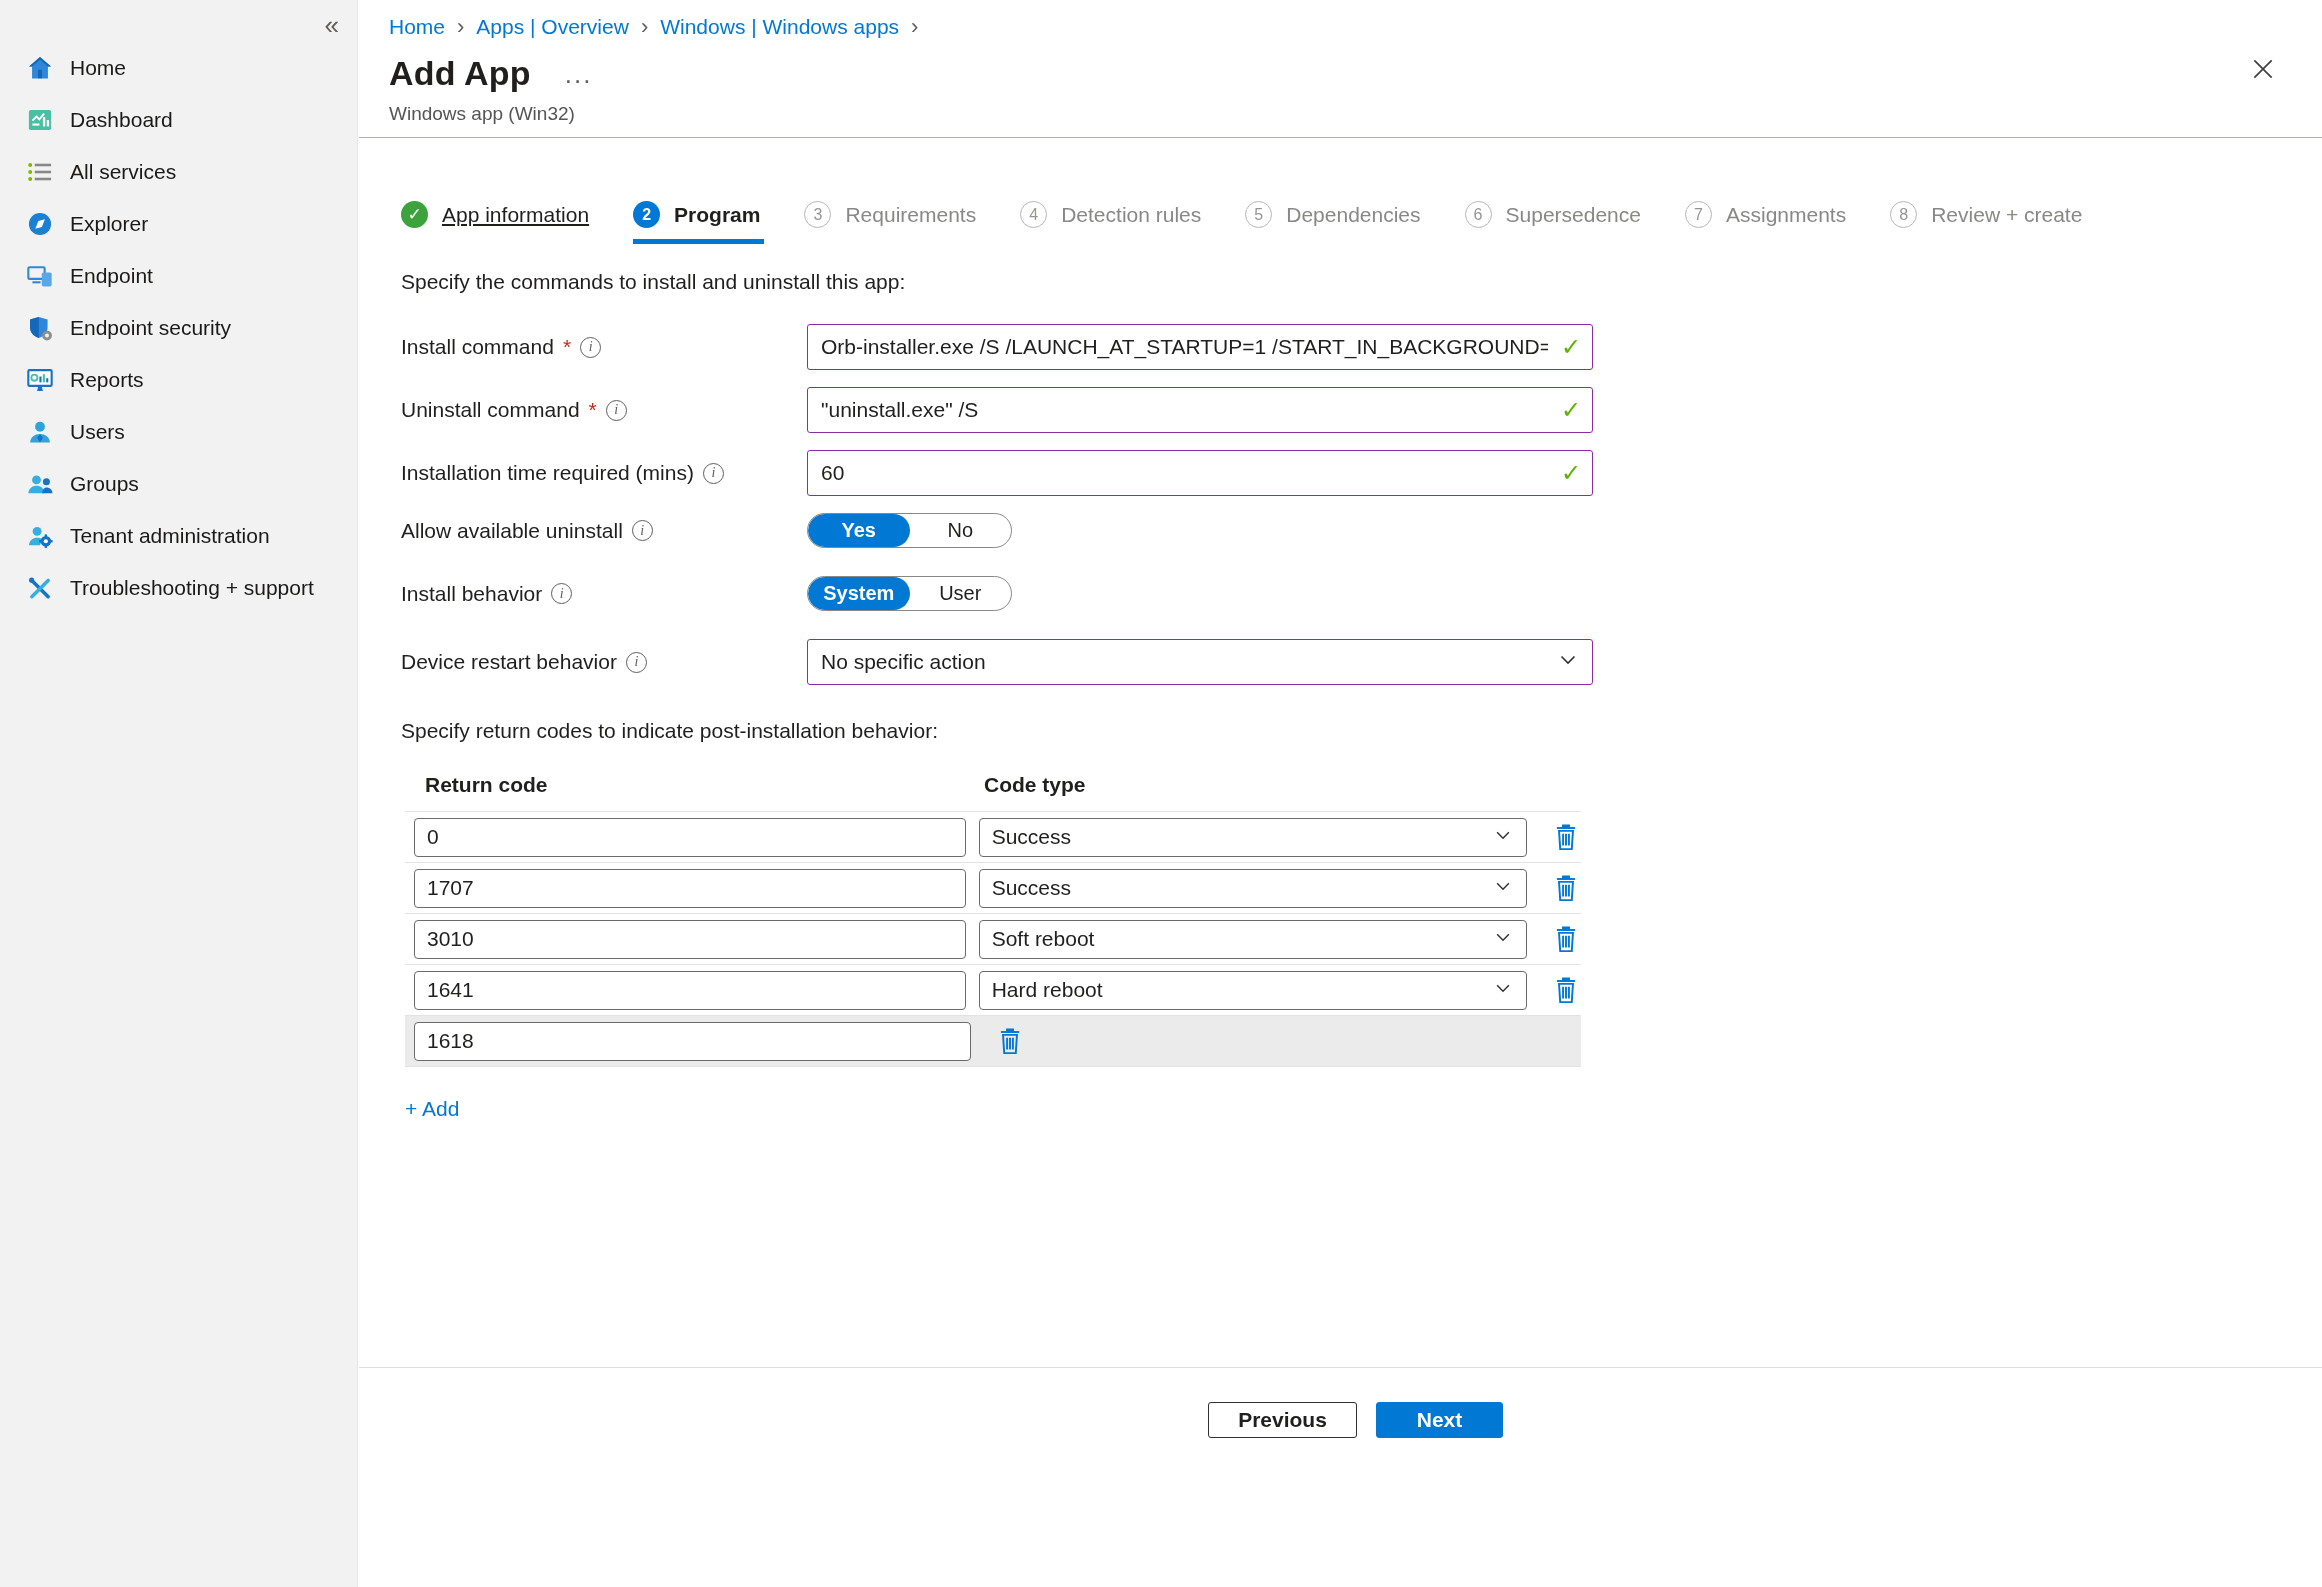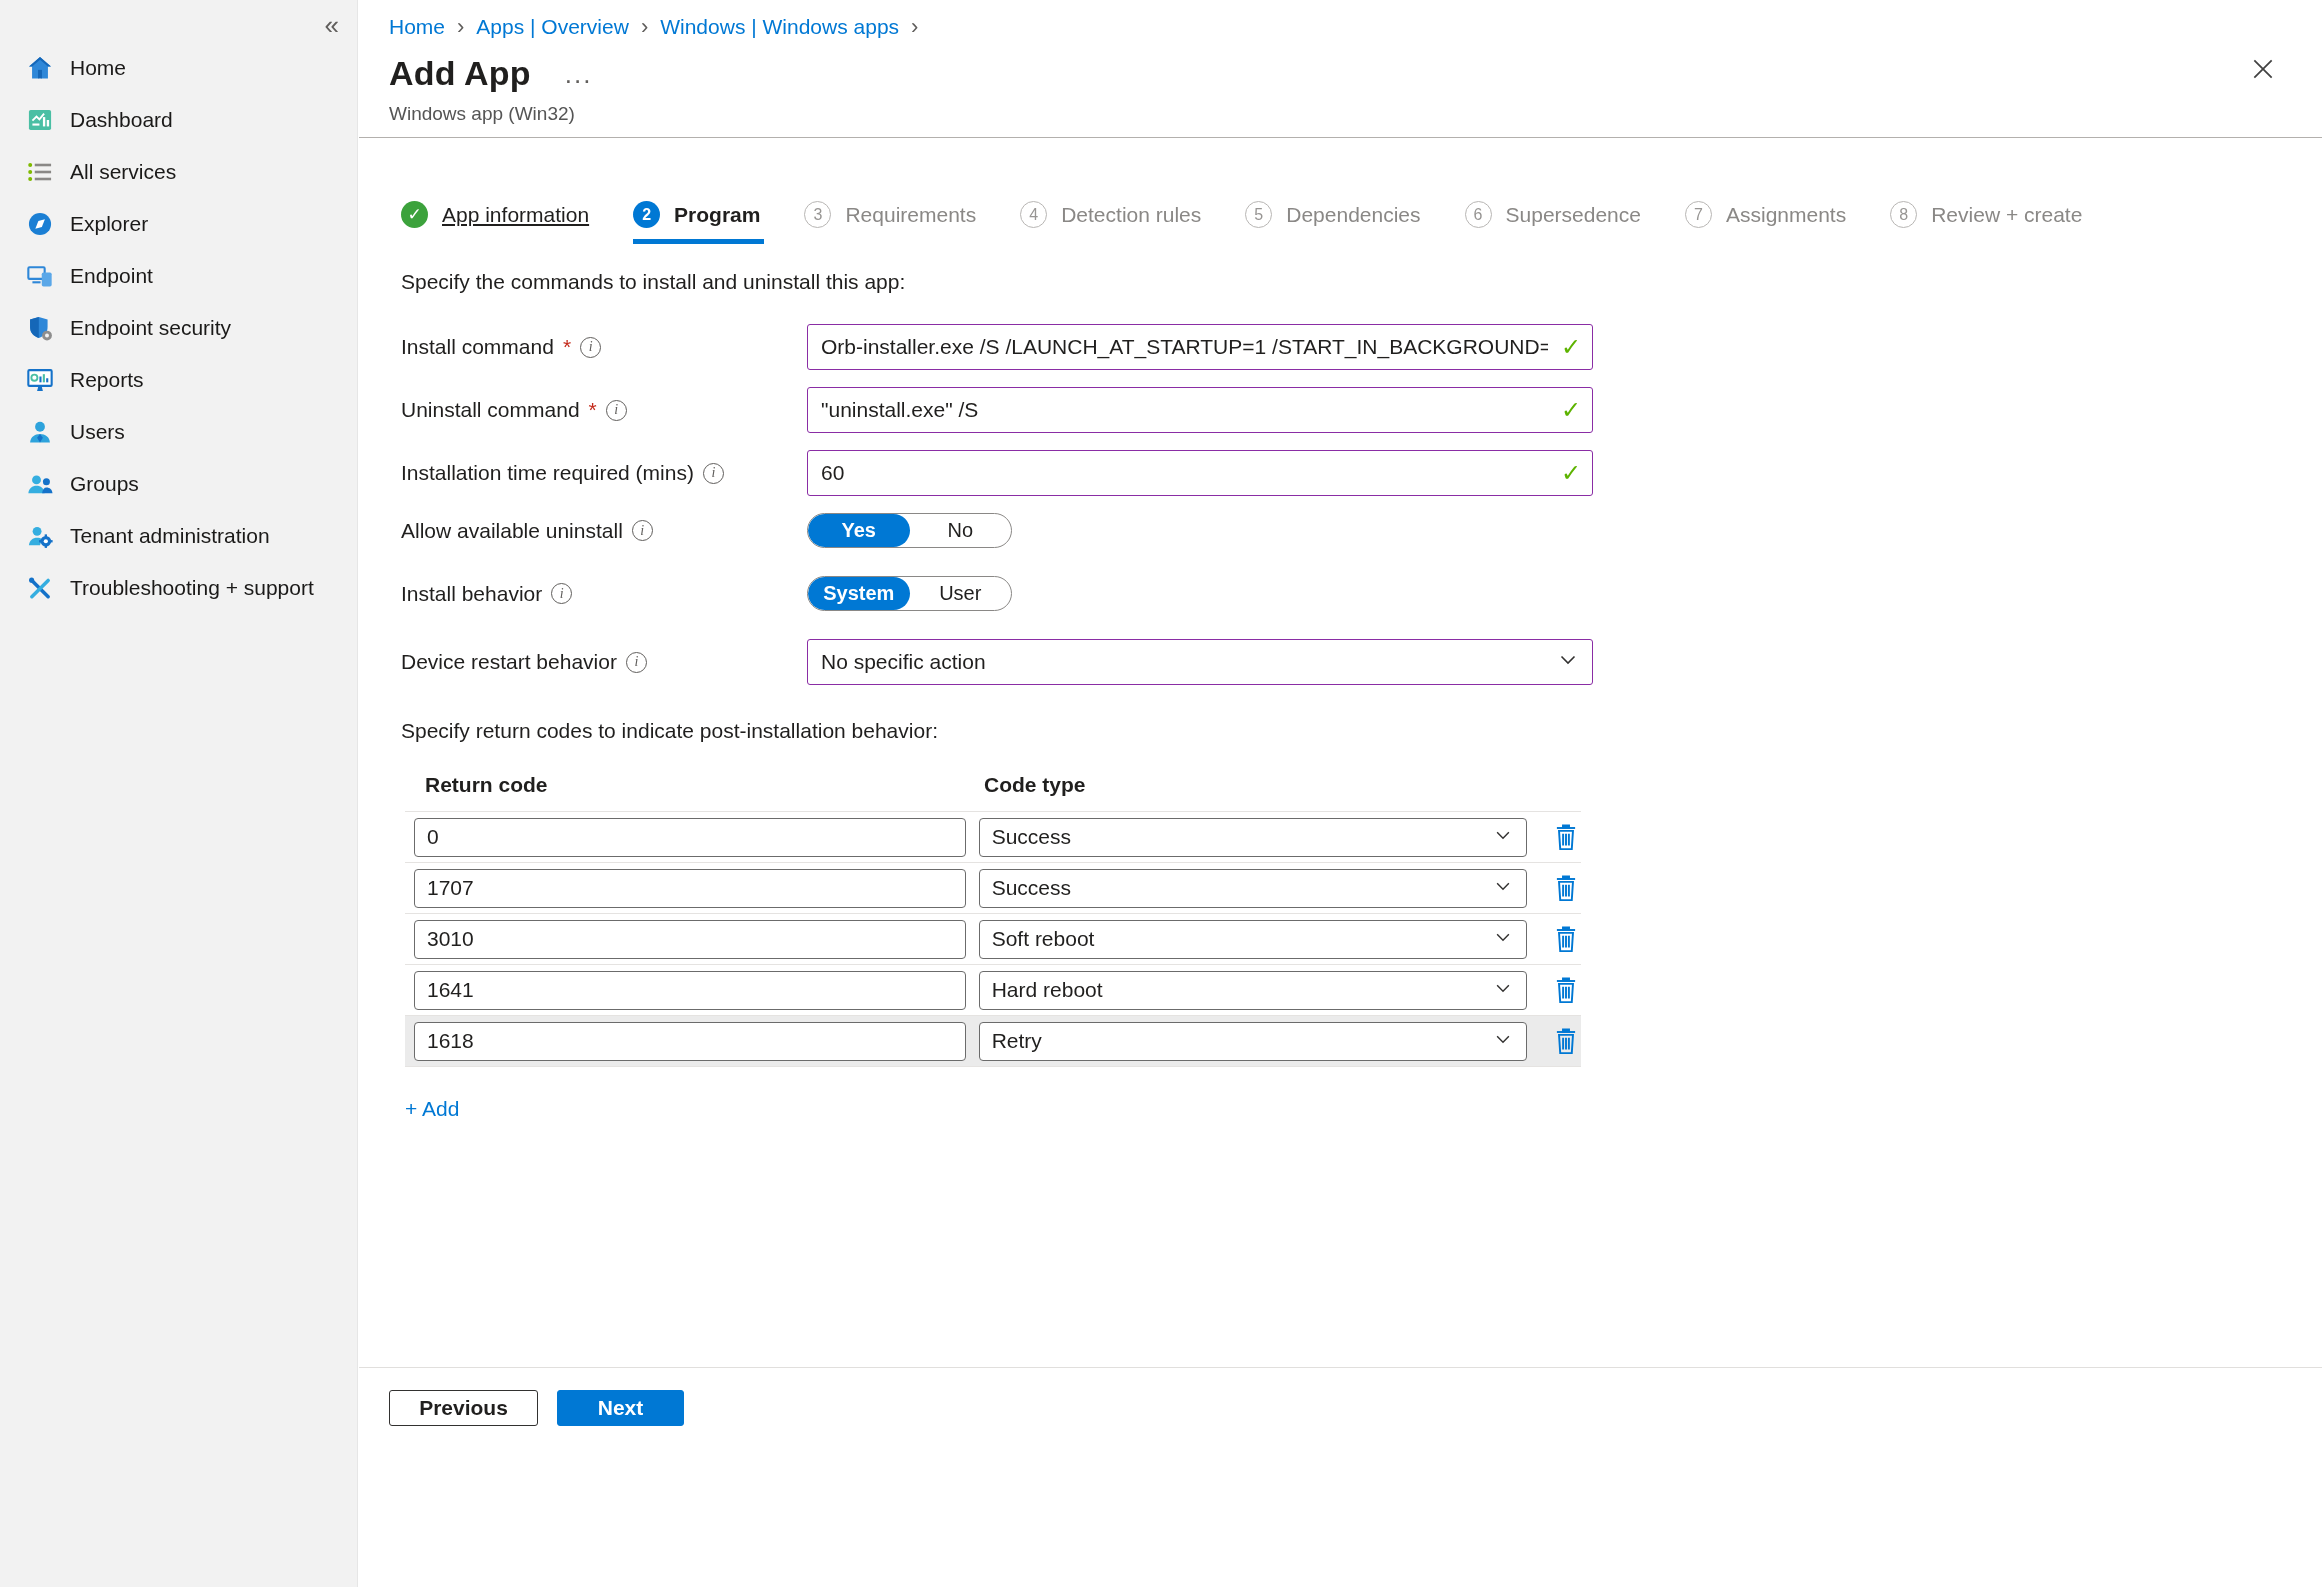--- a/index.html
+++ b/index.html
@@ -73,21 +73,21 @@
   .rc-h-type { margin-left:0; }
   .rc-rows { border-bottom:1px solid #E5E3E1; }
   .rc-row { display:flex; align-items:center; height:51px; border-top:1px solid #E5E3E1; }
   .rc-row.highlight { background:#EBEBEB; }
   .rc-input { margin-left:9px; width:557px; height:39px; border:1.3px solid #6B6B6B; border-radius:4px; padding:0 12px; font-size:21px; font-family:inherit; color:#201F1E; background:#fff; outline:none; }
   .rc-select { position:relative; margin-left:13px; width:554px; height:39px; border:1.3px solid #6B6B6B; border-radius:4px; background:#fff; display:flex; align-items:center; padding-left:12px; font-size:21px; cursor:pointer; }
   .trash-btn { margin-left:24px; width:30px; height:34px; display:flex; align-items:center; justify-content:center; cursor:pointer; }
   .add-link { display:inline-block; margin:30px 0 0 4px; font-size:21px; color:#0078D4; cursor:pointer; }
 
   
-  .footer { position:absolute; left:0; right:0; top:1367px; border-top:1px solid #E1DFDD; padding:22px 0 0 30px; display:flex; gap:19px; }
+  .footer { position:absolute; left:0; right:0; top:1367px; border-top:1px solid #E1DFDD; padding:34px 0 0 30px; display:flex; gap:19px;justify-content:center; }
   .btn { height:36px; font-size:21px; font-weight:700; font-family:inherit; border-radius:3px; display:flex; align-items:center; justify-content:center; cursor:pointer; }
   .btn-secondary { width:149px; background:#fff; border:1.5px solid #323130; color:#201F1E; }
   .btn-primary { width:127px; background:#0078D4; border:1.5px solid #0078D4; color:#fff; }
 </style>
 </head>
 <body>
 
 <div class="page">
 
   <div class="sidebar">
@@ -477,26 +477,20 @@
                     <path d="M3.5 5.6h17"></path>
                     <path d="M5.5 8.3h13l-1.1 17h-10.8z"></path>
                     <path d="M9.3 11v11M12 11v11M14.7 11v11"></path>
                   </g>
                 </svg>
             </span>
           </div>
 
           <div class="rc-row highlight">
             <input class="rc-input" type="text" value="1618" style="">
-            <div class="rc-select">
-              <span>Retry</span>
-              <span class="chev"><svg width="18" height="18" viewBox="0 0 20 20">
-                    <path d="M3.5 7l6.5 6.5L16.5 7" fill="none" stroke="#323130" stroke-width="1.6"></path>
-                  </svg></span>
-            </div>
             <span class="trash-btn">
               <svg width="26" height="30" viewBox="0 0 24 28">
                   <g fill="none" stroke="#0078D4" stroke-width="1.8">
                     <path d="M9.2 3.2h5.6v2H9.2z"></path>
                     <path d="M3.5 5.6h17"></path>
                     <path d="M5.5 8.3h13l-1.1 17h-10.8z"></path>
                     <path d="M9.3 11v11M12 11v11M14.7 11v11"></path>
                   </g>
                 </svg>
             </span>

